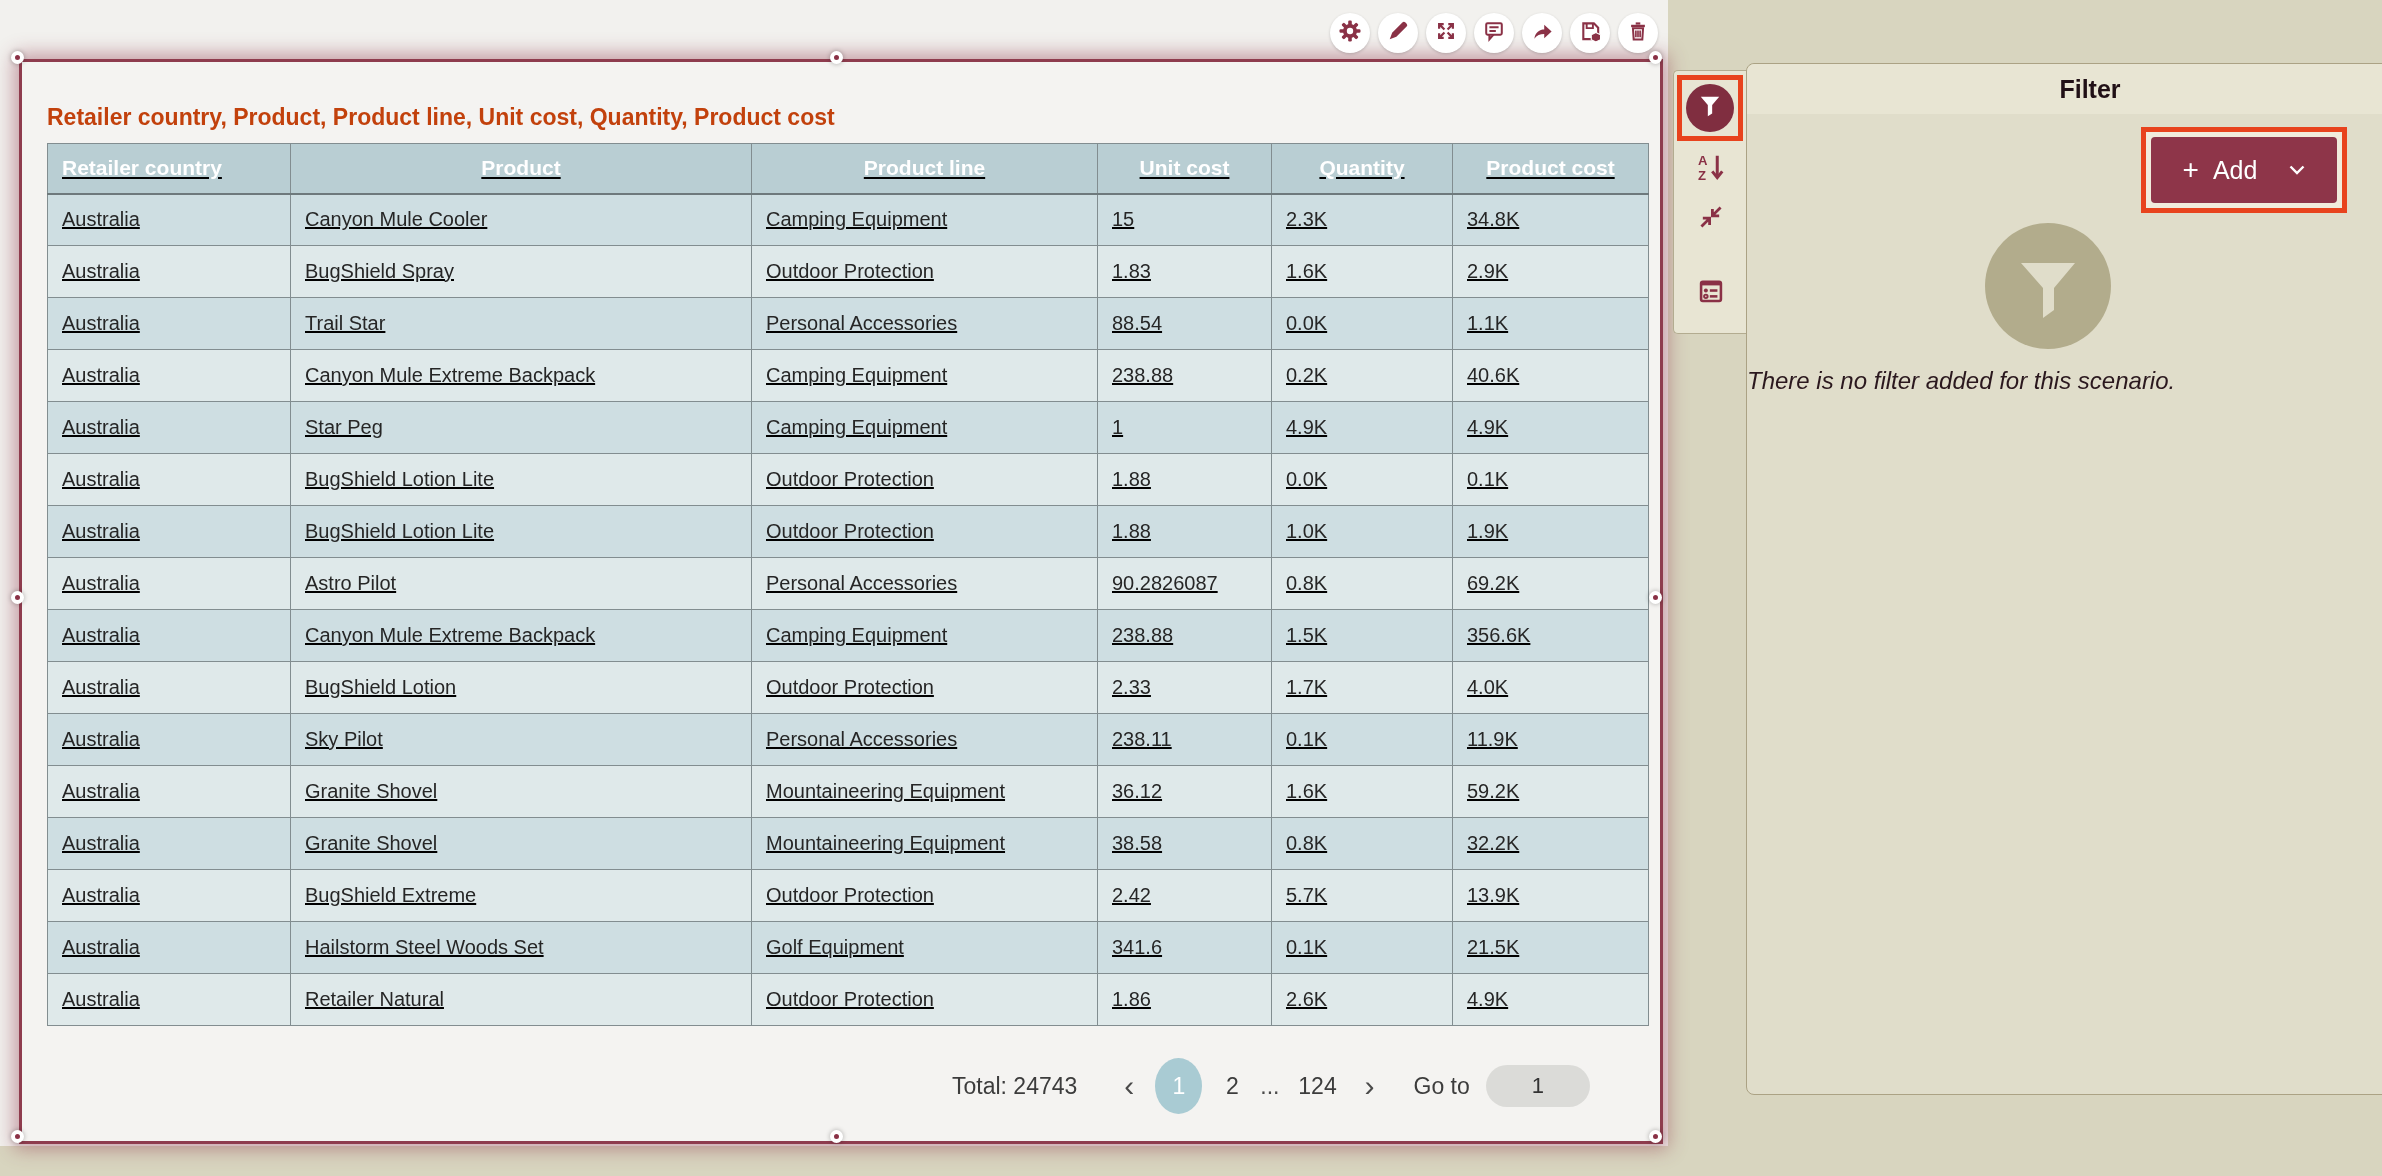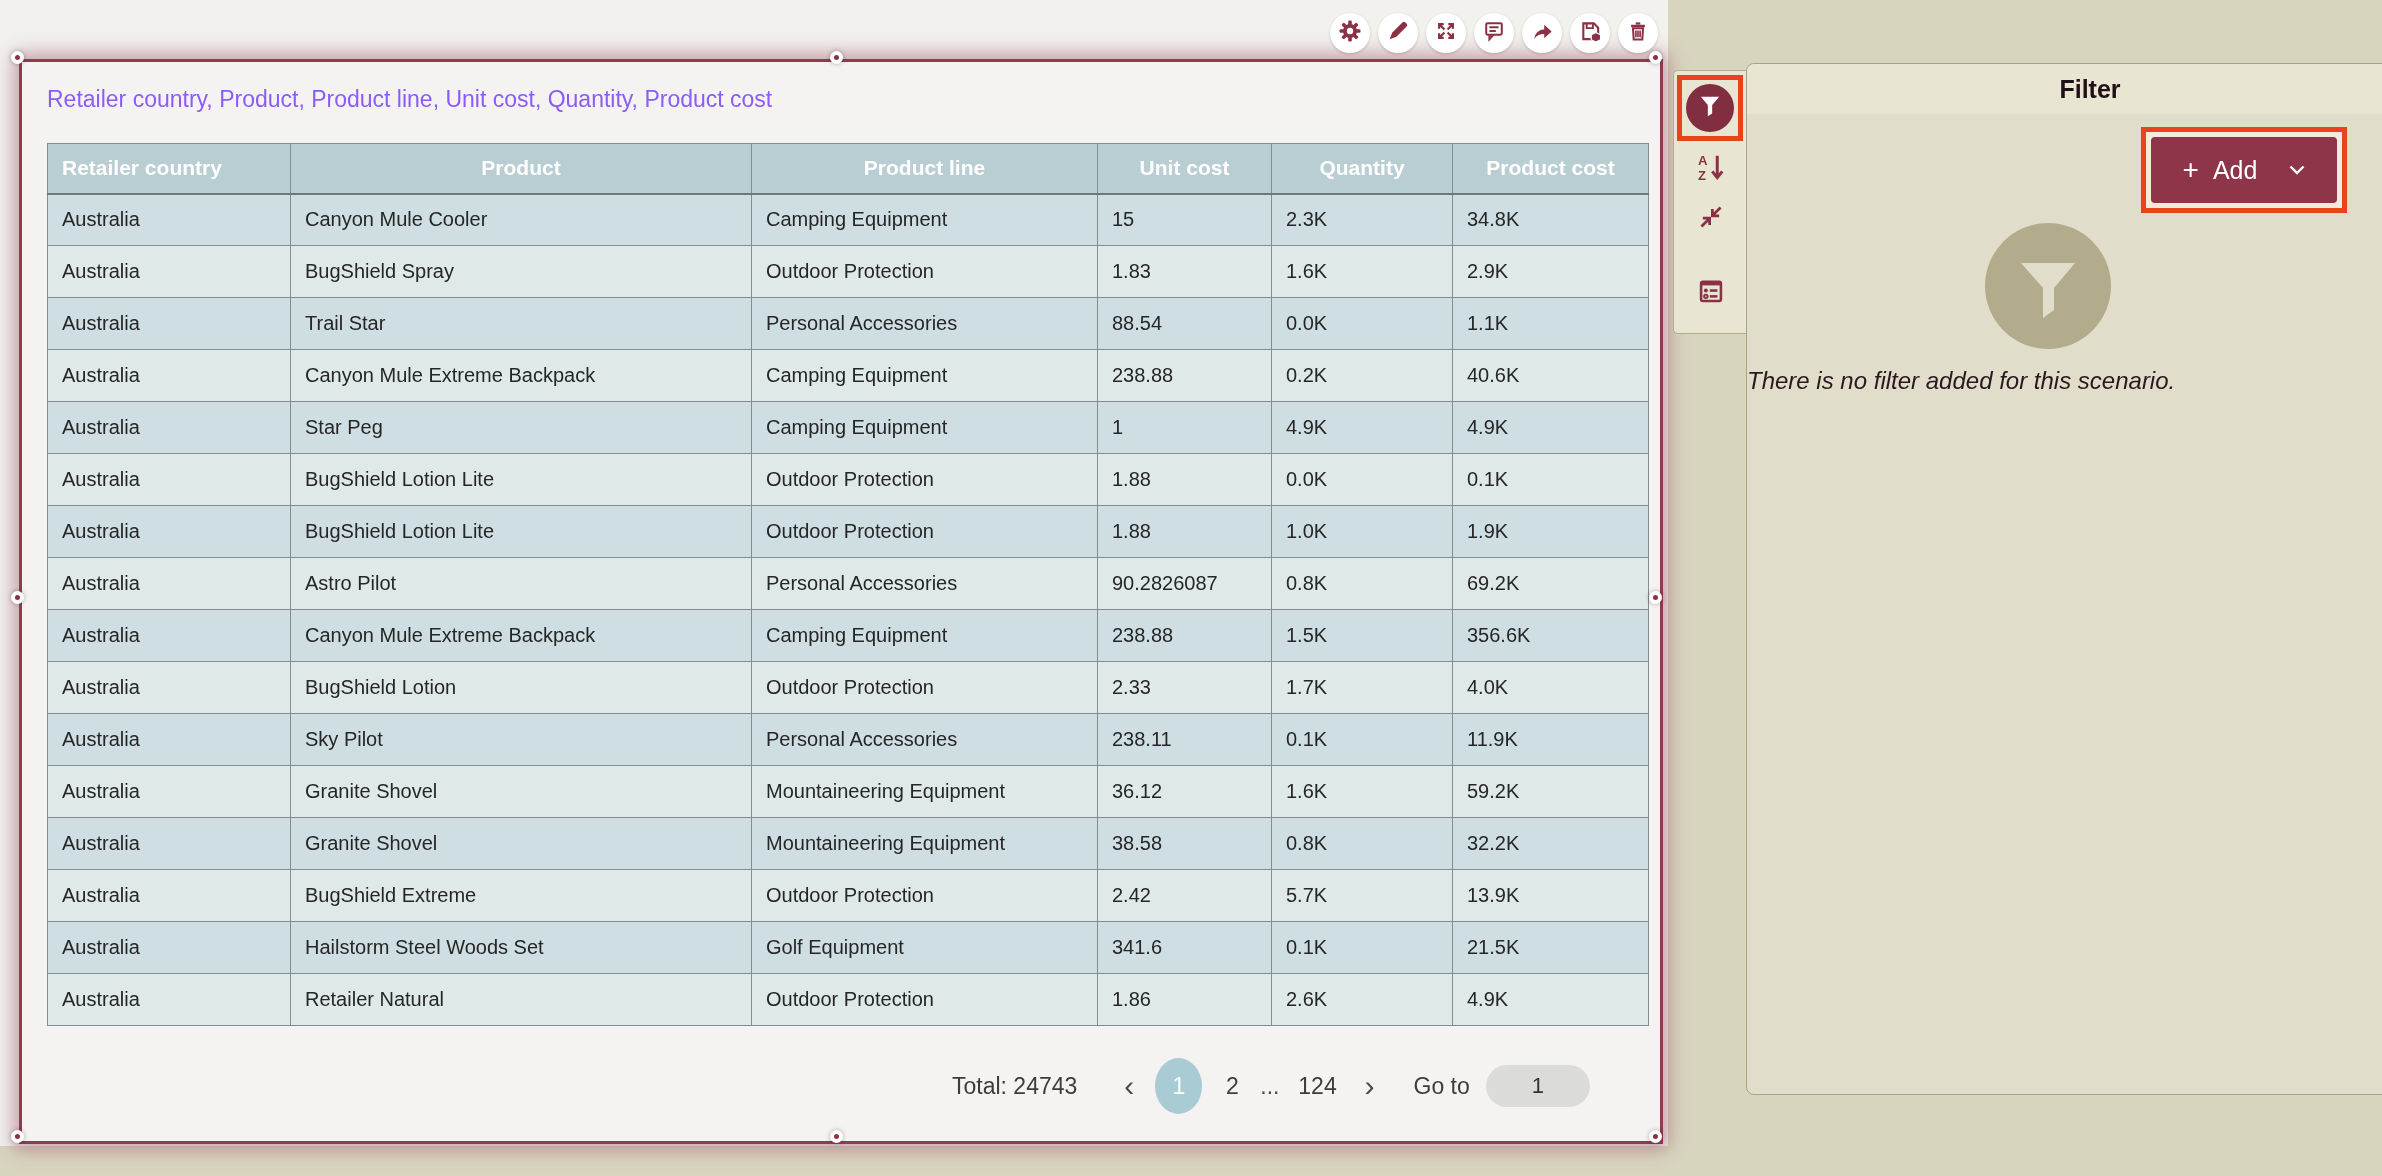--- a/index.html
+++ b/index.html
@@ -12,24 +12,24 @@
   
   .tb-btn { position:absolute; top:13px; width:40px; height:40px; border-radius:50%; background:#ffffff;
             display:flex; align-items:center; justify-content:center; box-shadow:0 1px 3px rgba(0,0,0,.18); cursor:pointer; z-index:6; }
 
   
   .widget { position:absolute; left:19px; top:59px; width:1644px; height:1085px; background:#f4f3f1;
             border:3px solid #8e3c4e; box-shadow:0 0 18px 5px rgba(140,49,70,.45); z-index:2; }
   .handle { position:absolute; width:13px; height:13px; background:#8a3146; border:4px solid #fff;
             border-radius:50%; box-shadow:0 0 5px rgba(0,0,0,.3); z-index:7; }
 
-  .widget-title { position:absolute; left:25px; top:24px; font-size:23px; font-weight:400; color:#8b5cf6; }
-
-  
-  .data-table { position:absolute; left:25px; top:81px; border-collapse:collapse; table-layout:fixed; width:1601px; }
+  .widget-title { position:absolute; left:25px; top:42px; font-size:23px; font-weight:700; color:#c2410c; }
+
+  
+  .data-table { position:absolute; left:25px; top:81px; border-collapse:collapse; table-layout:fixed; width:1601px;text-decoration:underline; }
   .data-table th { background:#b9ced3; color:#ffffff; font-size:21px; font-weight:700; height:50px;
                    border:1px solid #828d90; border-bottom:2px solid #6e797c; text-align:center; padding:0 12px;
                    overflow:hidden; white-space:nowrap; }
   .data-table th.first { text-align:left; padding-left:14px; }
   .data-table td { font-size:20px; color:#262626; height:52px; border:1px solid #828d90; padding:0 14px;
                    overflow:hidden; white-space:nowrap; }
   .data-table tr:nth-child(odd) td { background:#cedee2; }
   .data-table tr:nth-child(even) td { background:#dfe9ea; }
   .data-table td.num { text-align:left; }
 

